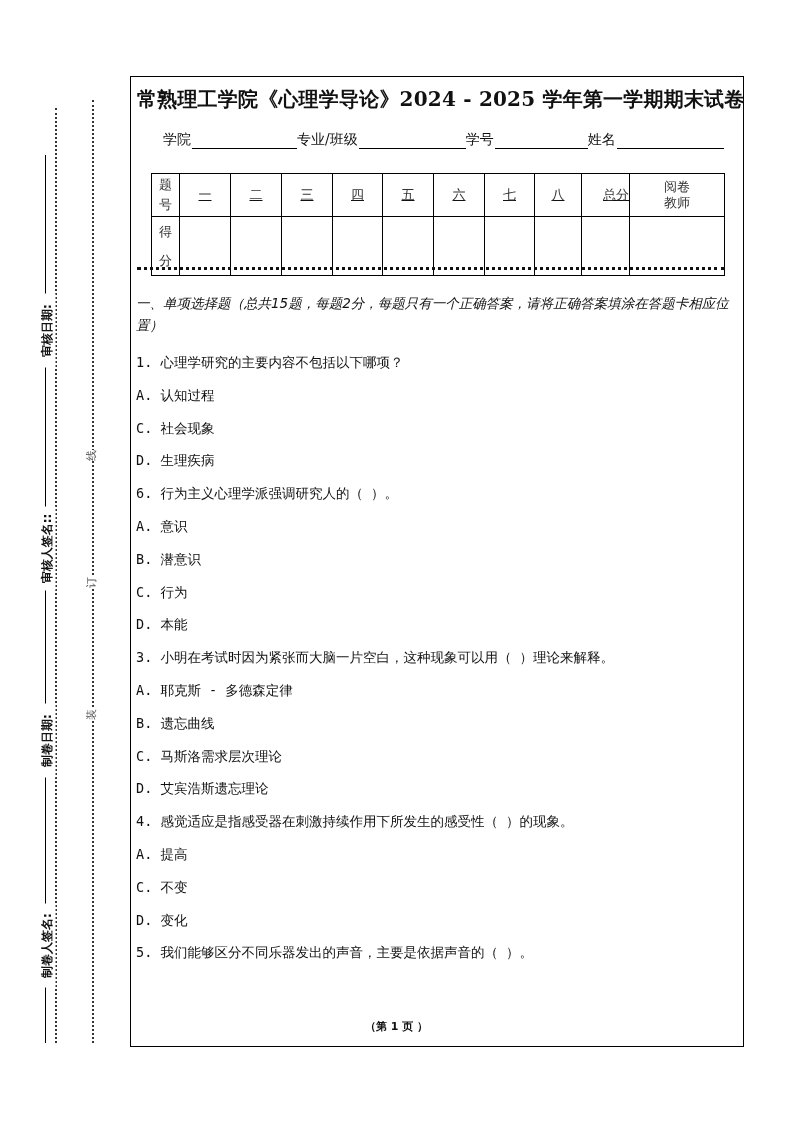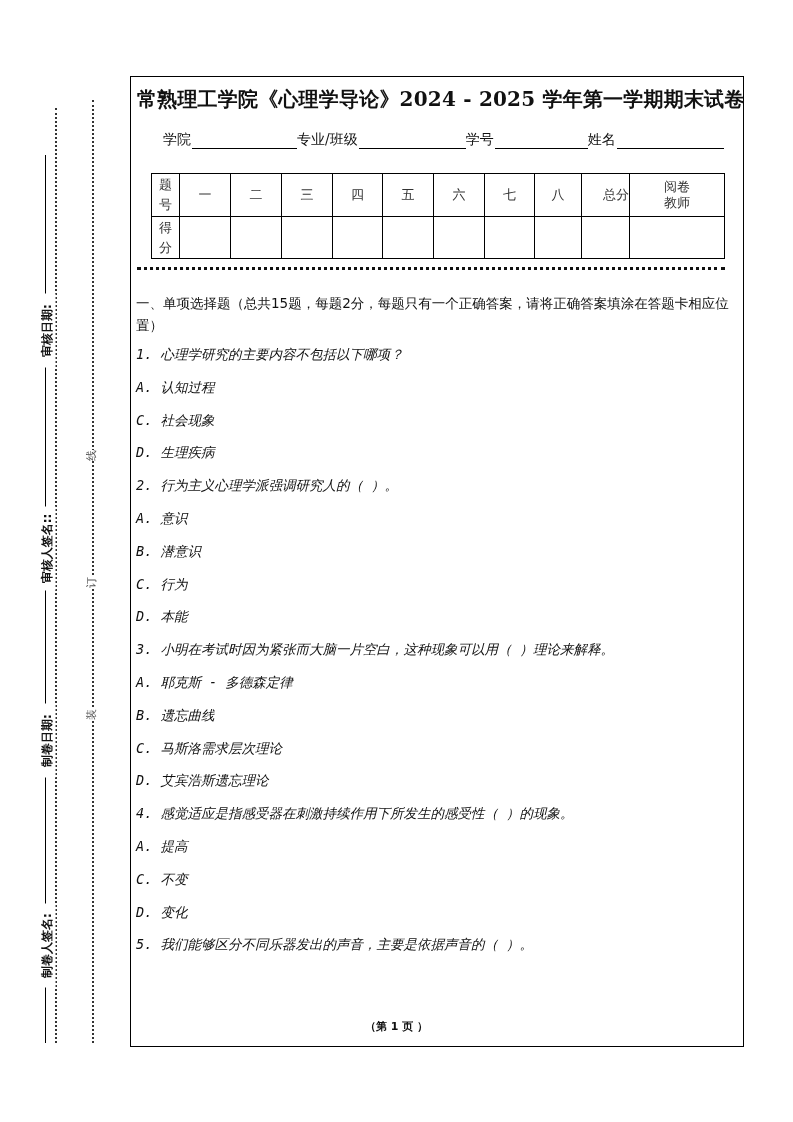--- a/index.html
+++ b/index.html
@@ -40,22 +40,22 @@
   }
   table.score td { border: 1px solid #000; padding: 0; color: #333; }
   .hdots {
     position: absolute; left: 137px; top: 267px; width: 588px; height: 0;
     border-top: 3px dotted #111;
   }
   .content {
     position: absolute; left: 136px; top: 292px; width: 600px;
     font-family: "DejaVu Sans Mono", "Liberation Mono", monospace; font-size: 13.5px;
   }
-  .section-title { line-height: 22px; margin-bottom: 8px; font-family: "DejaVu Sans", "Liberation Sans", sans-serif; }
-  .line { height: 32.8px; line-height: 20px; white-space: nowrap; font-style: italic; }
+  .section-title { line-height: 22px; margin-bottom: 16px; font-family: "DejaVu Sans", "Liberation Sans", sans-serif; font-style: italic; }
+  .line { height: 32.8px; line-height: 20px; white-space: nowrap; }
   .footer {
     position: absolute; top: 1019px; left: 0; width: 793px; text-align: center;
     font-family: "DejaVu Sans", "Liberation Sans", sans-serif; font-size: 11px; font-weight: bold;
   }
 </style>
 </head>
 <body>
 
 <div class="vsolid" style="left:45px; top:155px; height:888px;"></div>
 <div class="vdots" style="left:55px; top:108px; height:935px;"></div>
@@ -80,35 +80,35 @@
   <span class="lbl">专业/班级</span>
   <span class="blank" style="width:107px;"></span>
   <span class="lbl">学号</span>
   <span class="blank" style="width:93px;"></span>
   <span class="lbl">姓名</span>
   <span class="blank" style="width:107px;"></span>
 </div>
 
 <table class="score">
   <tbody>
-      <tr style="height:43px;">
+      <tr style="height:43px;text-decoration:underline;">
     <td style="width:27px; line-height:20px;"><span style="display:inline-block; width:14px; word-break:break-all;">题号</span></td>
     <td style="width:50px;">一</td>
     <td style="width:50px;">二</td>
     <td style="width:50px;">三</td>
     <td style="width:49px;">四</td>
     <td style="width:50px;">五</td>
     <td style="width:50px;">六</td>
     <td style="width:49px;">七</td>
     <td style="width:46px;">八</td>
     <td style="width:47px;text-align:right;">总分</td>
     <td style="width:94px; line-height:16px;"><span style="display:inline-block; width:30px; word-break:break-all;">阅卷教师</span></td>
   </tr>
   <tr style="height:42px;">
-    <td style="line-height:20px;"><span style="display:inline-block; width:14px; word-break:break-all;">得分</span></td>
+    <td style="line-height:29px;"><span style="display:inline-block; width:14px; word-break:break-all;">得分</span></td>
     <td></td>
     <td></td>
     <td></td>
     <td></td>
     <td></td>
     <td></td>
     <td></td>
     <td></td>
     <td></td>
     <td></td>
@@ -122,21 +122,21 @@
   <div class="section-title">一、单项选择题（总共15题，每题2分，每题只有一个正确答案，请将正确答案填涂在答题卡相应位置）</div>
 
   <div>
     <div class="line">1. 心理学研究的主要内容不包括以下哪项？</div>
     <div class="line">A. 认知过程</div>
     <div class="line">C. 社会现象</div>
     <div class="line">D. 生理疾病</div>
   </div>
 
   <div>
-    <div class="line">2. 行为主义心理学派强调研究人的（   ）。</div>
+    <div class="line">6. 行为主义心理学派强调研究人的（   ）。</div>
     <div class="line">A. 意识</div>
     <div class="line">B. 潜意识</div>
     <div class="line">C. 行为</div>
     <div class="line">D. 本能</div>
   </div>
 
   <div>
     <div class="line">3. 小明在考试时因为紧张而大脑一片空白，这种现象可以用（   ）理论来解释。</div>
     <div class="line">A. 耶克斯 - 多德森定律</div>
     <div class="line">B. 遗忘曲线</div>

